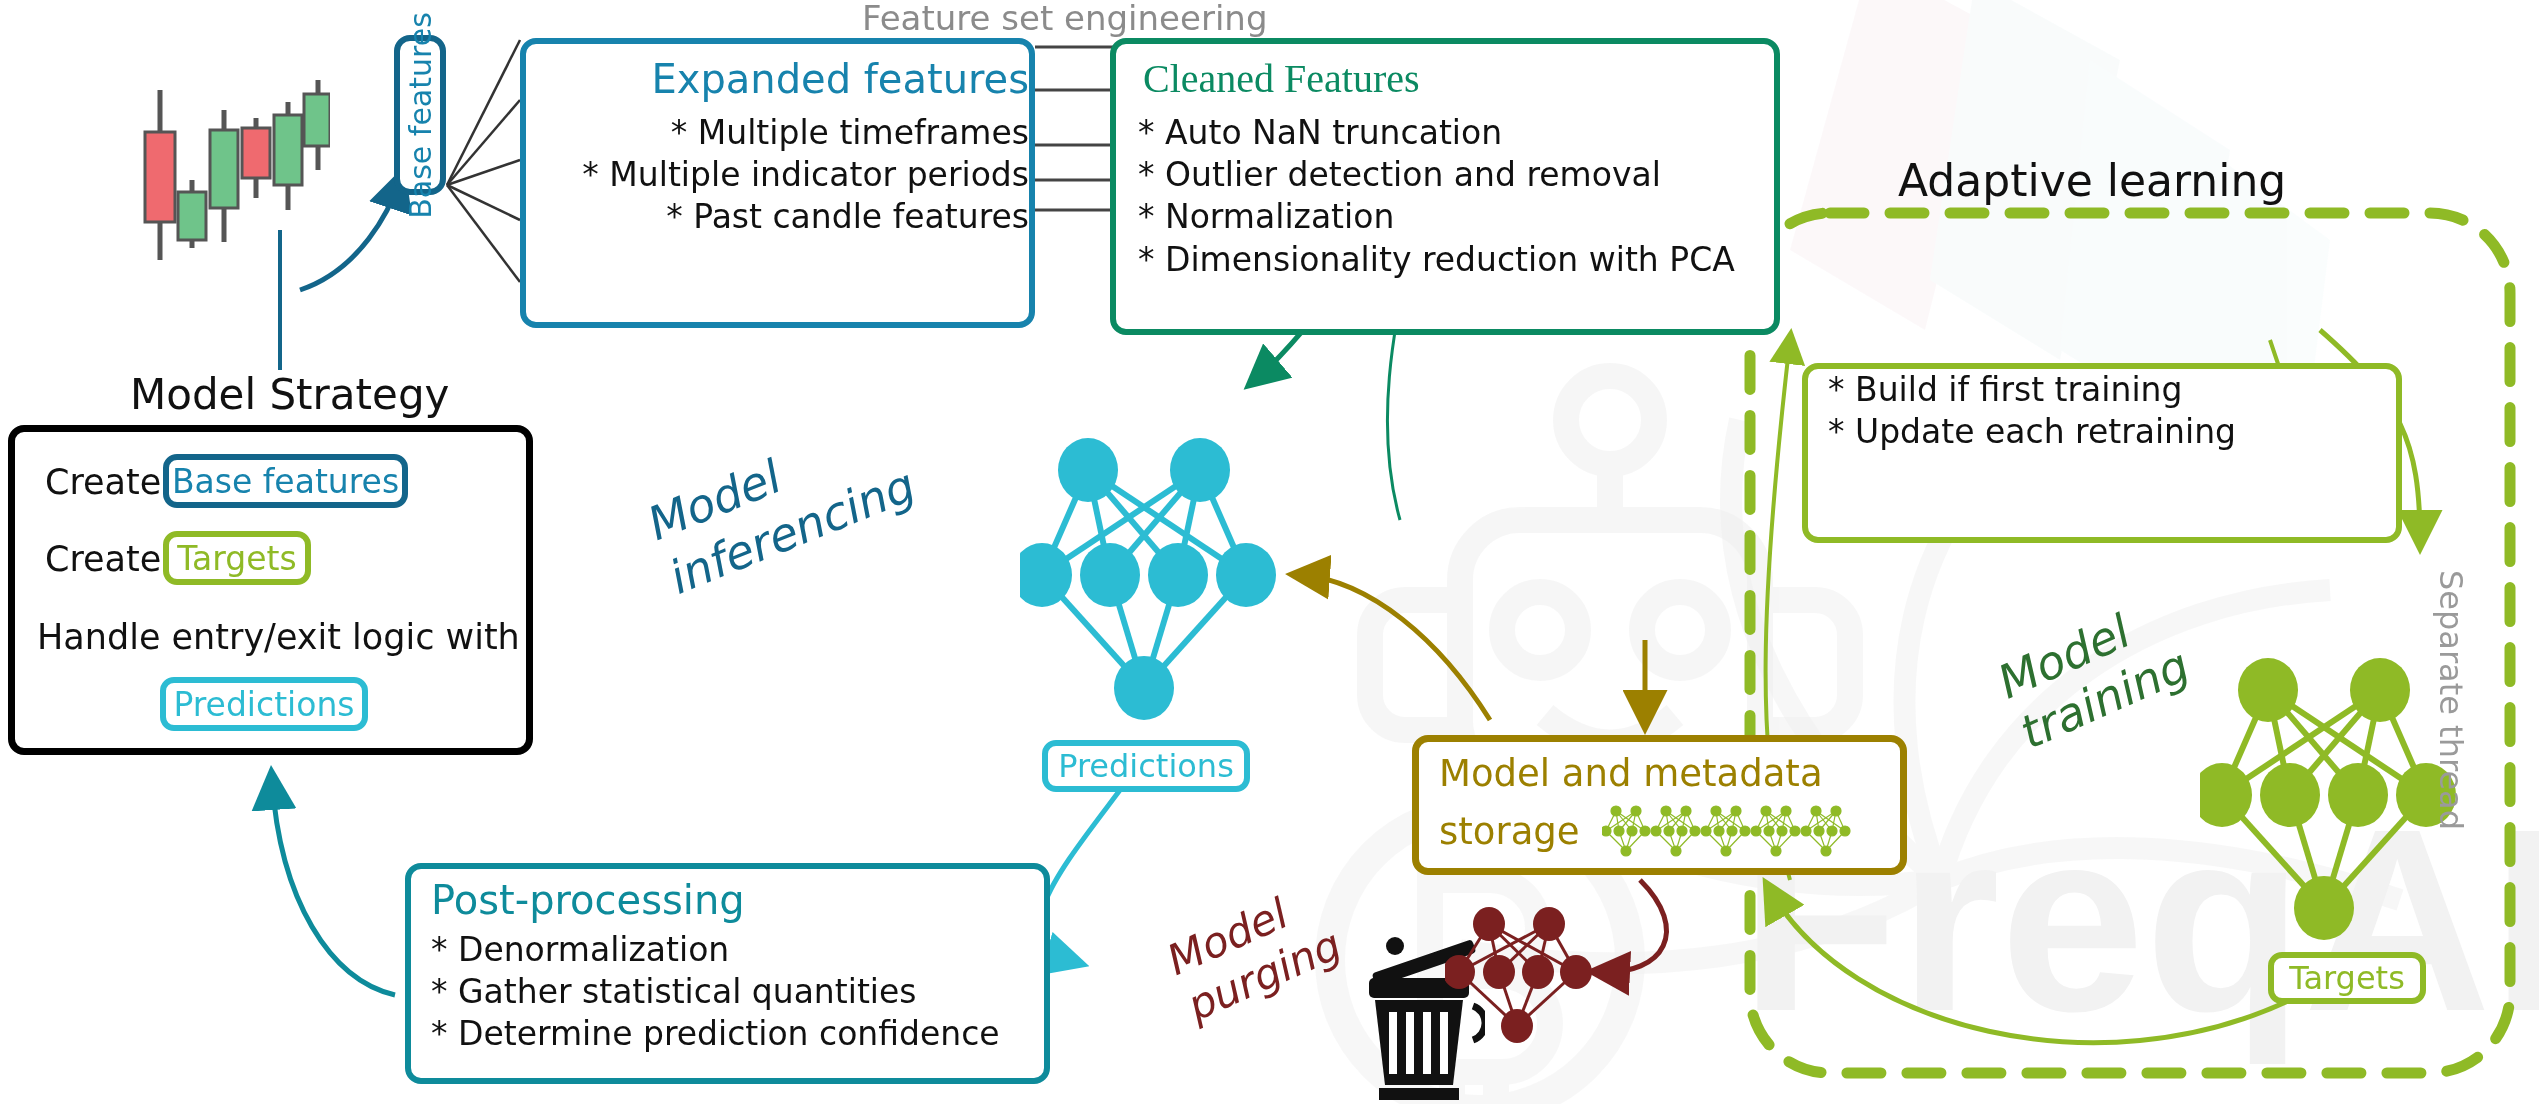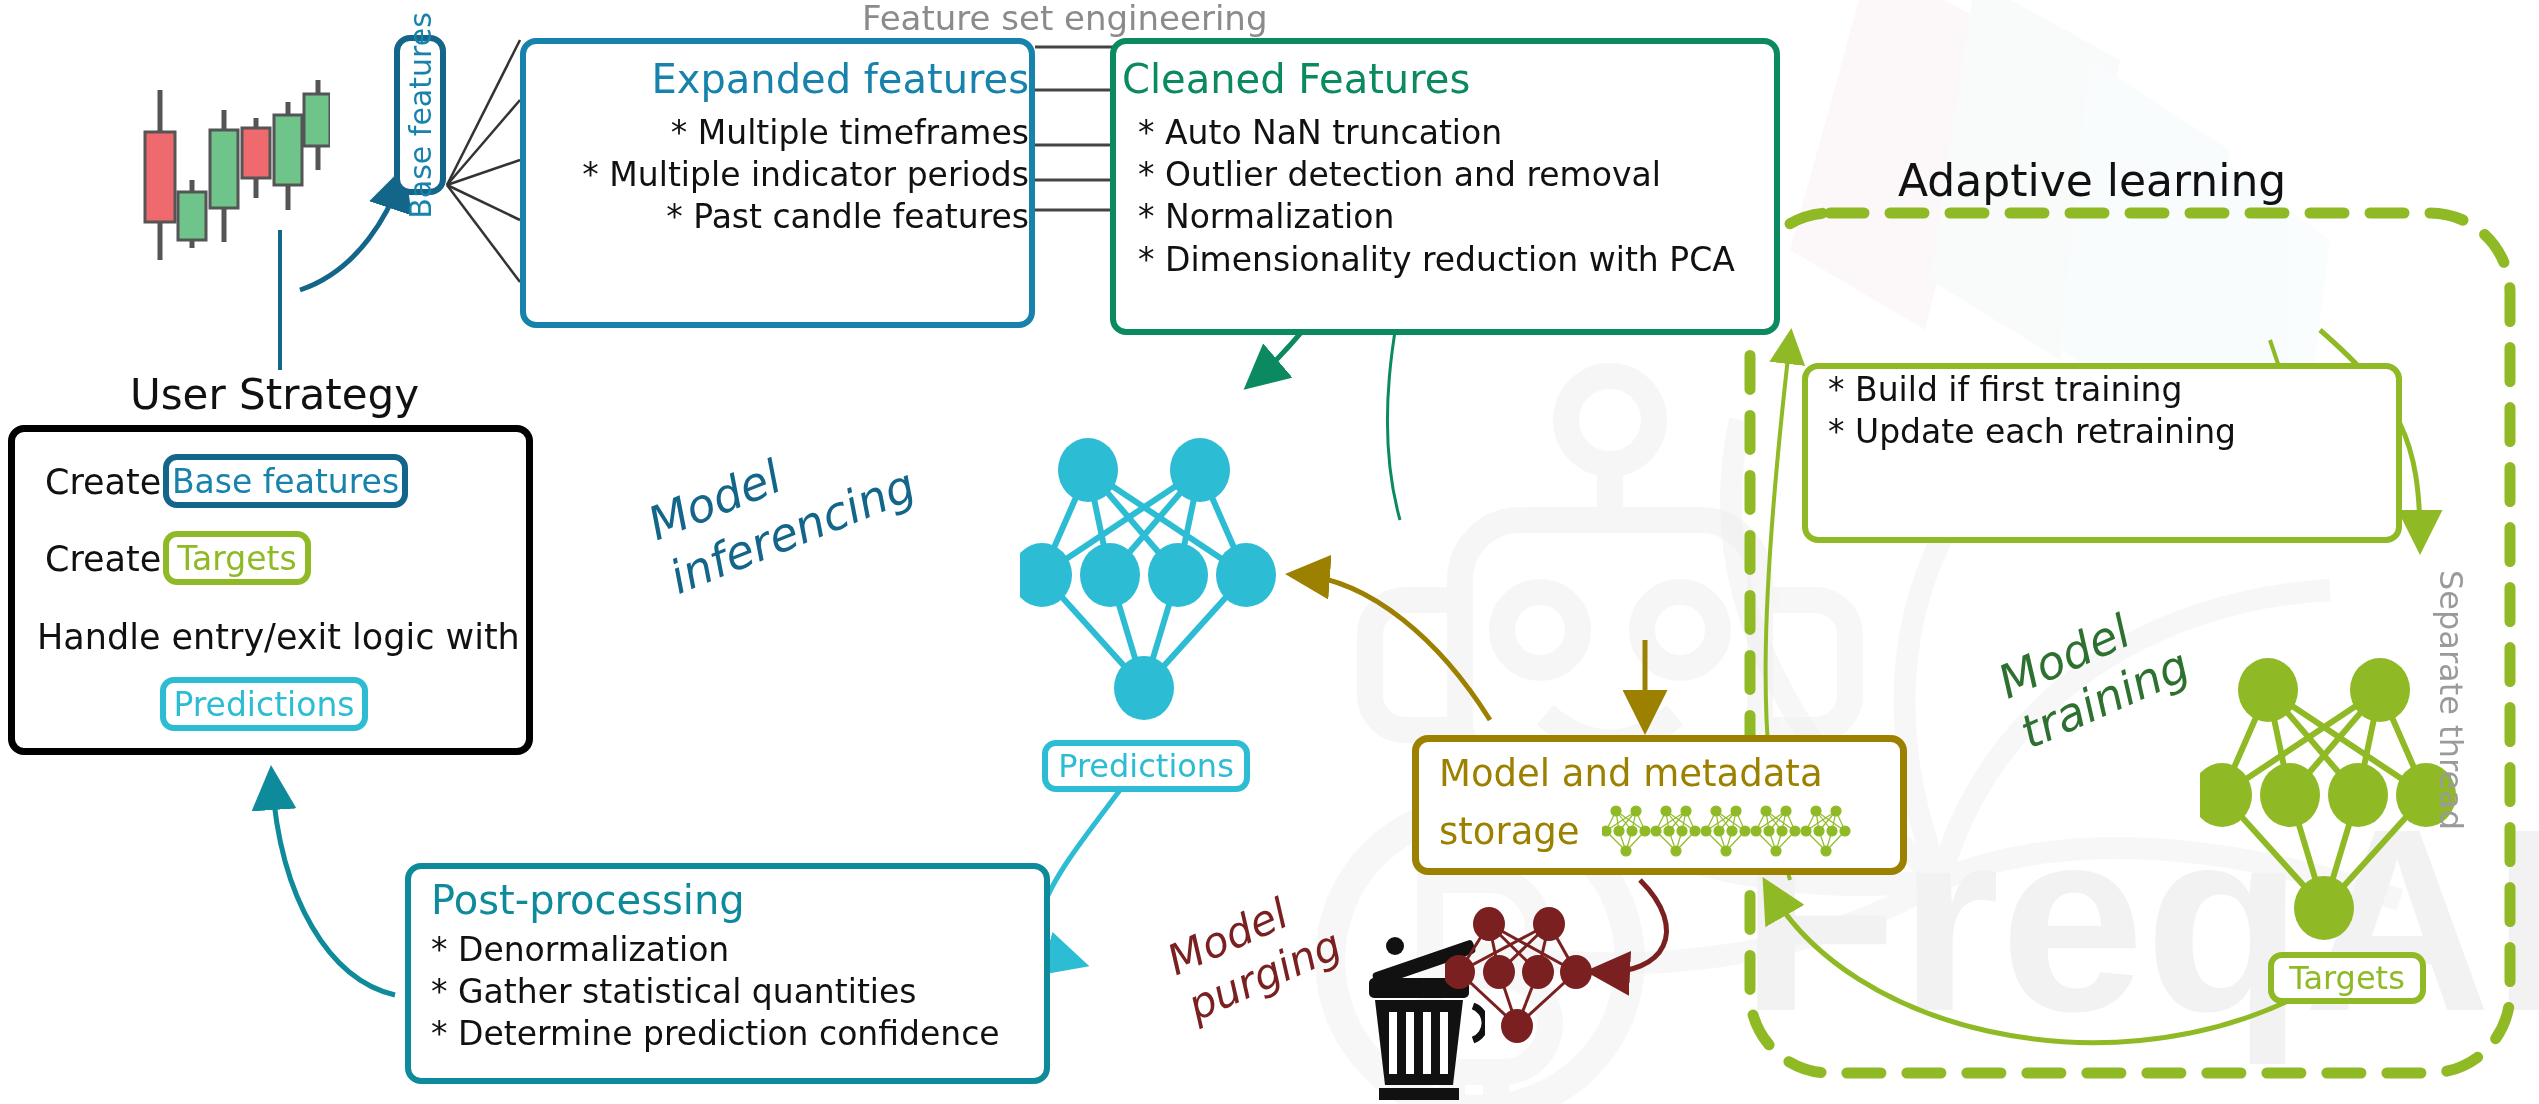--- a/index.html
+++ b/index.html
@@ -158,30 +158,30 @@
   <div class="box" style="left:520px;top:38px;width:515px;height:290px;border:6px solid #1783ad;border-radius:16px;text-align:right;">
     <div class="boxtitle" style="color:#1783ad;font-size:40px;margin:14px 0 12px 22px;">Expanded features</div>
     <div class="bulletlist" style="margin-left:22px;">
       <div>* Multiple timeframes</div>
       <div>* Multiple indicator periods</div>
       <div>* Past candle features</div>
     </div>
   </div>
 
   <div class="box" style="left:1110px;top:38px;width:670px;height:297px;border:6px solid #0b8a62;border-radius:16px;">
-    <div class="boxtitle" style="color:#0b8a62;font-size:40px;margin:14px 0 12px 6px;">Cleaned Features</div>
+    <div class="boxtitle" style="color:#0b8a62;font-size:40px;margin:14px 0 12px 27px;font-family:Liberation Serif, serif;">Cleaned Features</div>
     <div class="bulletlist" style="margin-left:22px;">
       <div>* Auto NaN truncation</div>
       <div>* Outlier detection and removal</div>
       <div>* Normalization</div>
       <div>* Dimensionality reduction with PCA</div>
     </div>
   </div>
 
-  <div class="lbl" style="left:130px;top:370px;color:#111;font-size:42px;">User Strategy</div>
+  <div class="lbl" style="left:130px;top:370px;color:#111;font-size:42px;">Model Strategy</div>
 
   <div class="box" style="left:8px;top:425px;width:525px;height:330px;border:7px solid #000;border-radius:16px;text-align:right;">
     <div style="position:relative;height:100%;">
       <span style="position:absolute;left:30px;top:30px;font-size:35px;color:#111;">Create</span>
       <div class="pill" style="left:148px;top:22px;width:245px;height:54px;border:6px solid #13658a;border-radius:14px;">
         <span style="color:#1783ad;font-size:33px;">Base features</span>
       </div>
 
       <span style="position:absolute;left:30px;top:107px;font-size:35px;color:#111;">Create</span>
       <div class="pill" style="left:148px;top:99px;width:148px;height:54px;border:6px solid #8fba26;border-radius:14px;">

